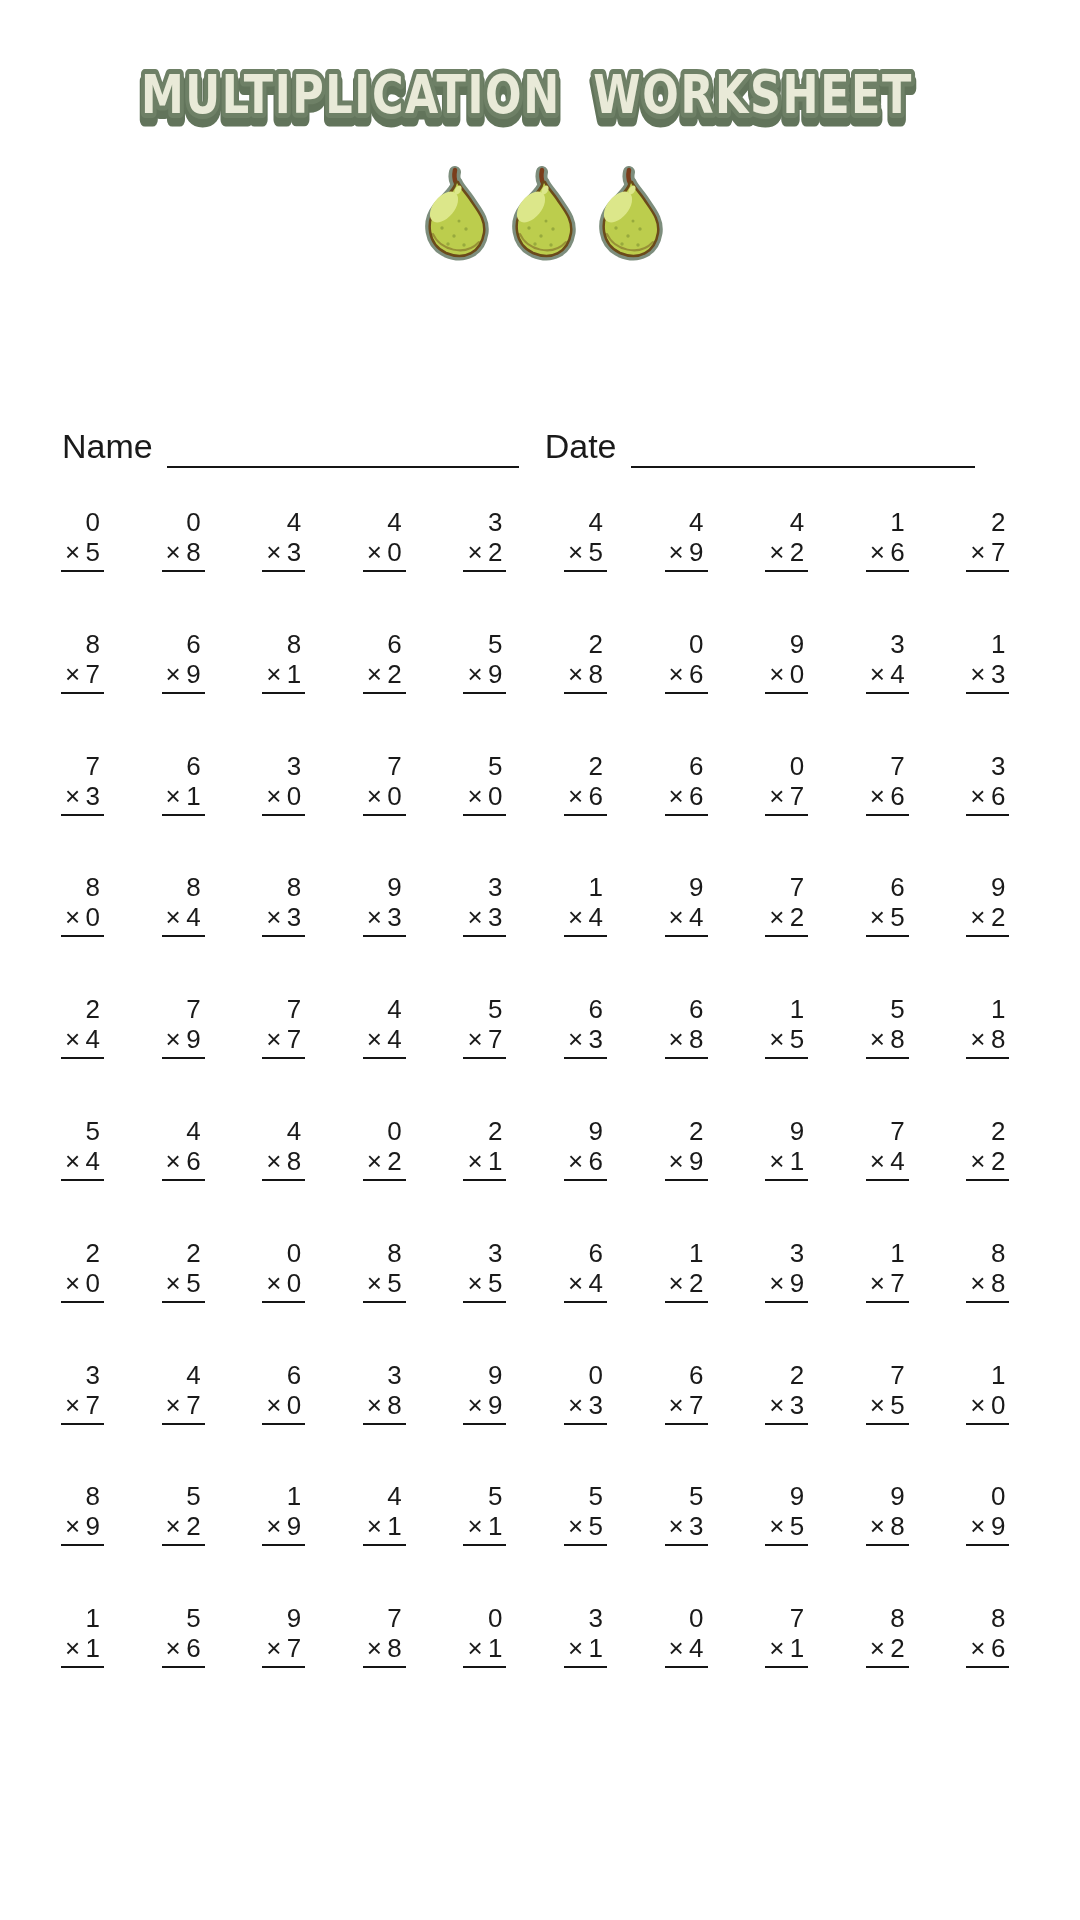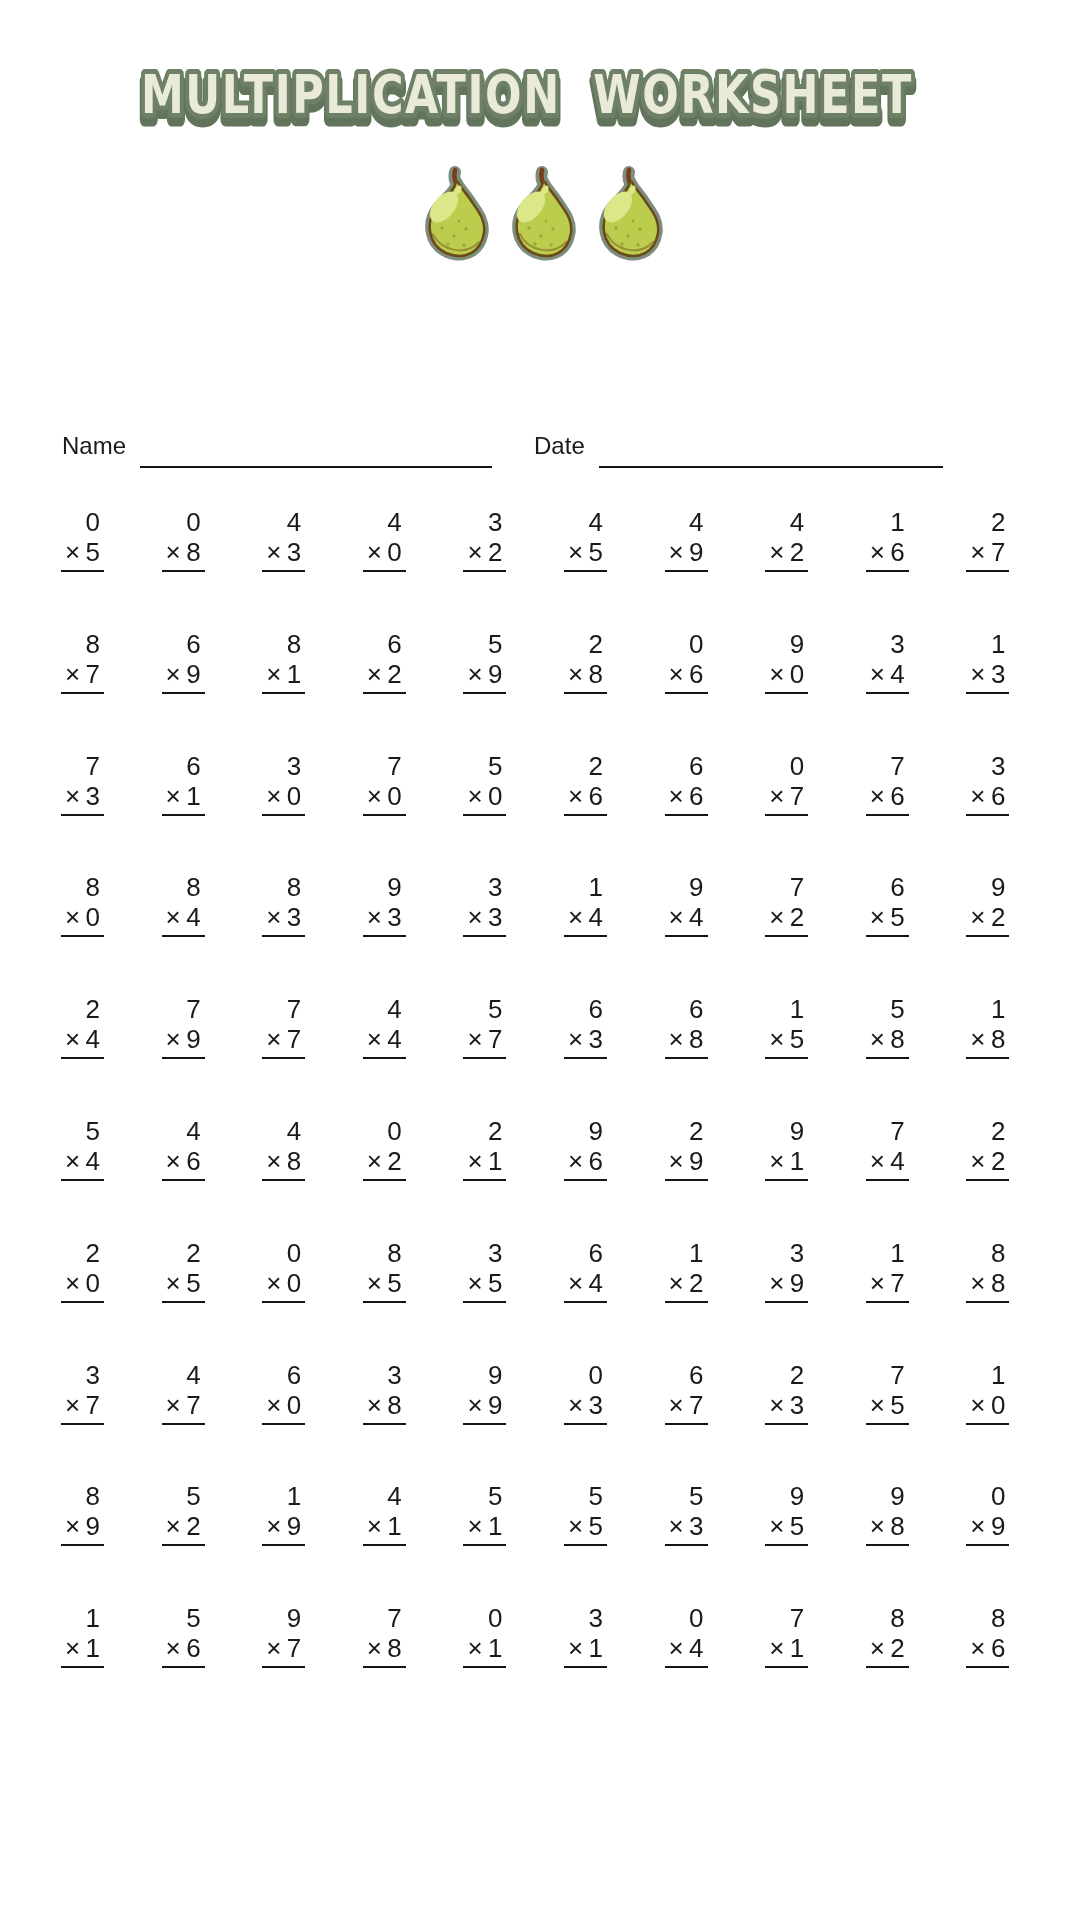--- a/index.html
+++ b/index.html
@@ -29,25 +29,25 @@
 
   
   .pears { position:absolute; top:166px; left:0; width:1080px; display:flex; justify-content:center; gap:7px; }
   .pear .halo      { stroke-width:9; stroke-linejoin:round; }
   .pear .stem-halo { stroke-width:12; fill:none; stroke-linecap:round; }
   .pear .stem      { stroke-width:4.5; fill:none; stroke-linecap:round; }
   .pear .body      { stroke-width:2.5; stroke-linejoin:round; }
   .pear .shade     { fill:none; stroke-width:2; opacity:.45; stroke-linecap:round; }
 
   
-  .fields { position:absolute; top:424px; left:62px; width:950px; display:flex; align-items:flex-end; font-size:24px; }
+  .fields { position:absolute; top:424px; left:62px; width:950px; display:flex; align-items:flex-end; font-size:34px; }
   .fields .flabel { line-height:44px; }
   .uline { border-bottom:2.5px solid #151515; height:42px; }
   .name-line { width:352px; margin-left:14px; }
-  .date-label { margin-left:42px; }
+  .date-label { margin-left:26px; }
   .date-line { width:344px; margin-left:14px; }
 
   
   .grid {
     position:absolute; top:507px; left:61px;
     display:grid;
     grid-template-columns:repeat(10, 100.6px);
     grid-auto-rows:121.8px;
     font-size:26px; line-height:30px;
   }

